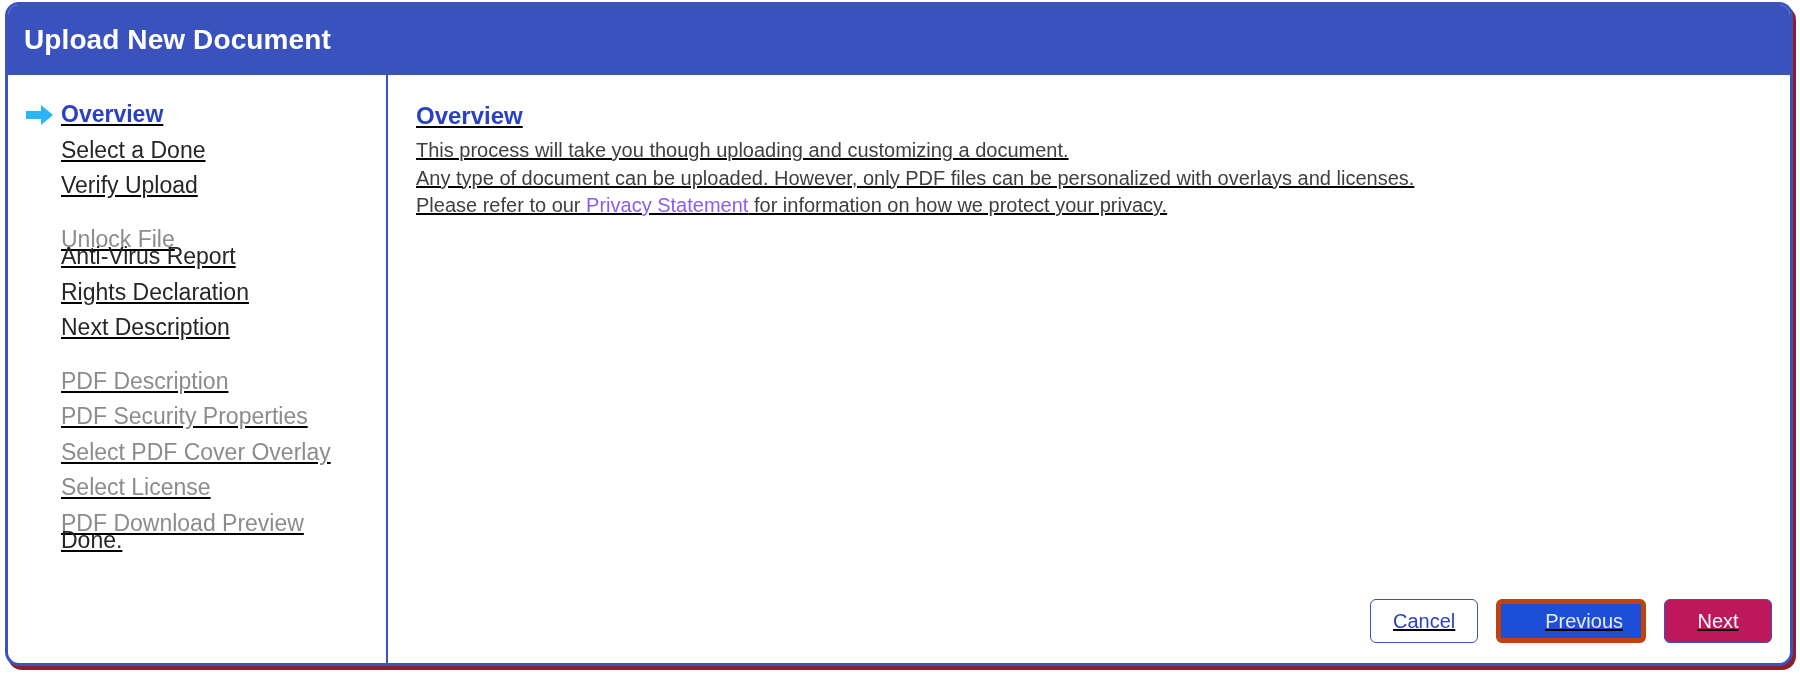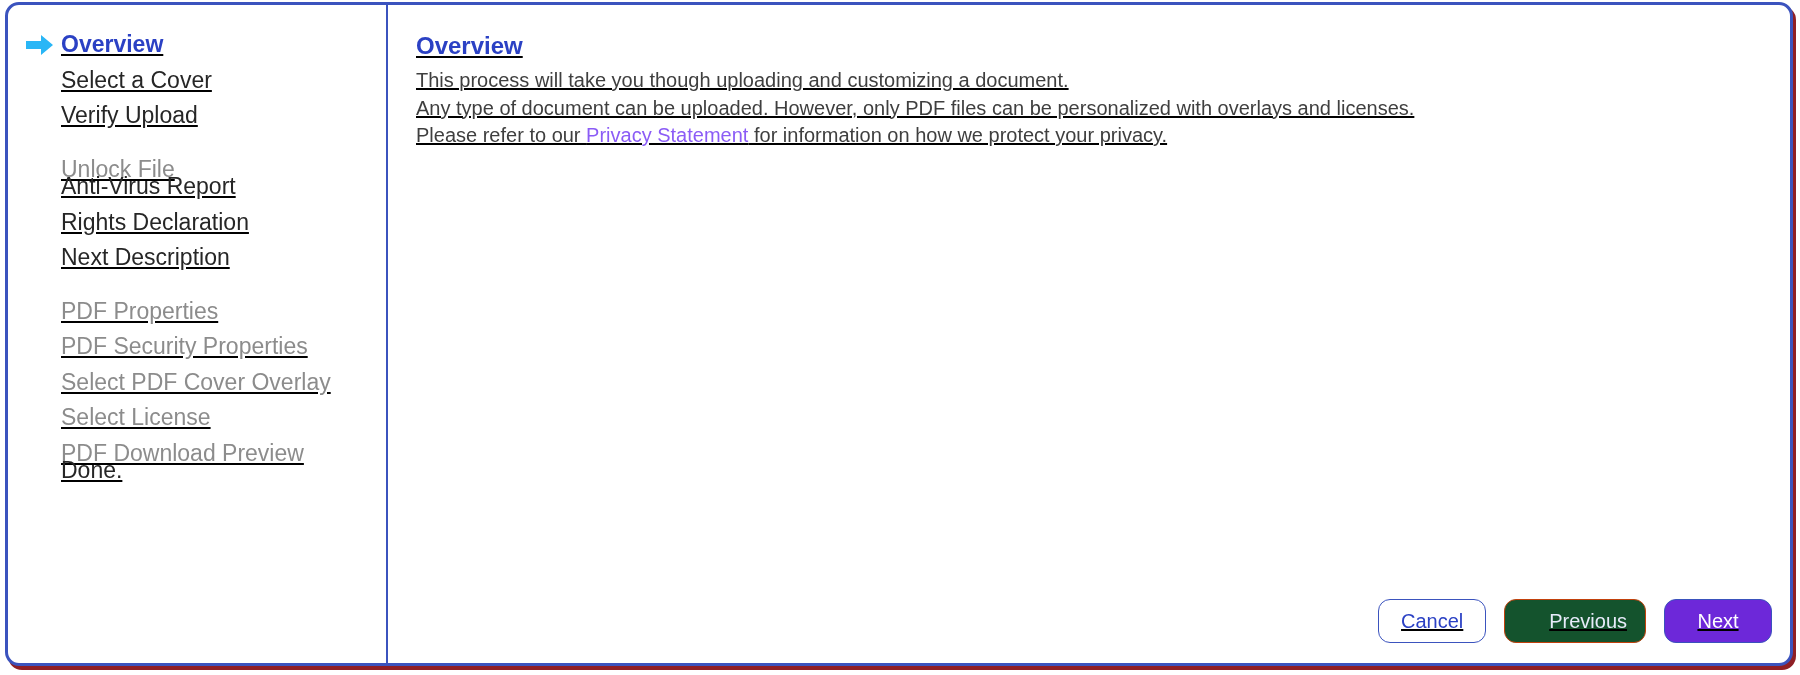--- a/index.html
+++ b/index.html
@@ -133,69 +133,72 @@
     align-items: center;
     gap: 18px;
     padding: 0 18px 20px 0;
   }
   .btn {
     font-family: "Liberation Sans", sans-serif;
     font-size: 20px;
     height: 44px;
     min-width: 108px;
     padding: 0 18px;
-    border-radius: 12px;
+    border-radius: 6px;
     box-sizing: border-box;
     display: inline-flex;
     align-items: center;
     justify-content: center;
     cursor: pointer;
     border: 1px solid transparent;
     line-height: 1;
   }
   .btn-cancel {
     background: #ffffff;
     color: #2b41c4;
     border: 1px solid #3b53be;
   }
   .btn-previous {
-    background: #14532d;
+    background: #1d4ed8;
     color: #e7ebfa;
-    border: 1px solid #c2410c;
+    border: 5px solid #c2410c;
     cursor: default;
     padding-left: 44px;
   }
   .btn-next {
-    background: #6d28d9;
+    background: #be185d;
     color: #ffffff;
     border: 1px solid #3a52bd;
   }
 </style>
 </head>
 <body>
 
 <div id="dialog">
 
+  <div id="titlebar">
+    <span class="title">Upload New Document</span>
+  </div>
 
   <div id="body">
 
     <div id="sidebar">
 
       <div class="step current">
         <span class="marker">
           <svg class="arrow-icon" width="28" height="20" viewBox="0 0 28 20" xmlns="http://www.w3.org/2000/svg">
             <path d="M0 6 H15 V0 L27 10 L15 20 V14 H0 Z" fill="#29b6f6"></path>
           </svg>
         </span>
         <span class="label">Overview</span>
       </div>
 
       <div class="step">
         <span class="marker"></span>
-        <span class="label">Select a Cover</span>
+        <span class="label">Select a Done</span>
       </div>
 
       <div class="step">
         <span class="marker"></span>
         <span class="label">Verify Upload</span>
       </div>
 
       <div class="step disabled">
         <span class="marker"></span>
         <span class="label">Unlock File</span>
@@ -211,21 +214,21 @@
         <span class="label">Rights Declaration</span>
       </div>
 
       <div class="step">
         <span class="marker"></span>
         <span class="label">Next Description</span>
       </div>
 
       <div class="step disabled">
         <span class="marker"></span>
-        <span class="label">PDF Properties</span>
+        <span class="label">PDF Description</span>
       </div>
 
       <div class="step disabled">
         <span class="marker"></span>
         <span class="label">PDF Security Properties</span>
       </div>
 
       <div class="step disabled">
         <span class="marker"></span>
         <span class="label">Select PDF Cover Overlay</span>

